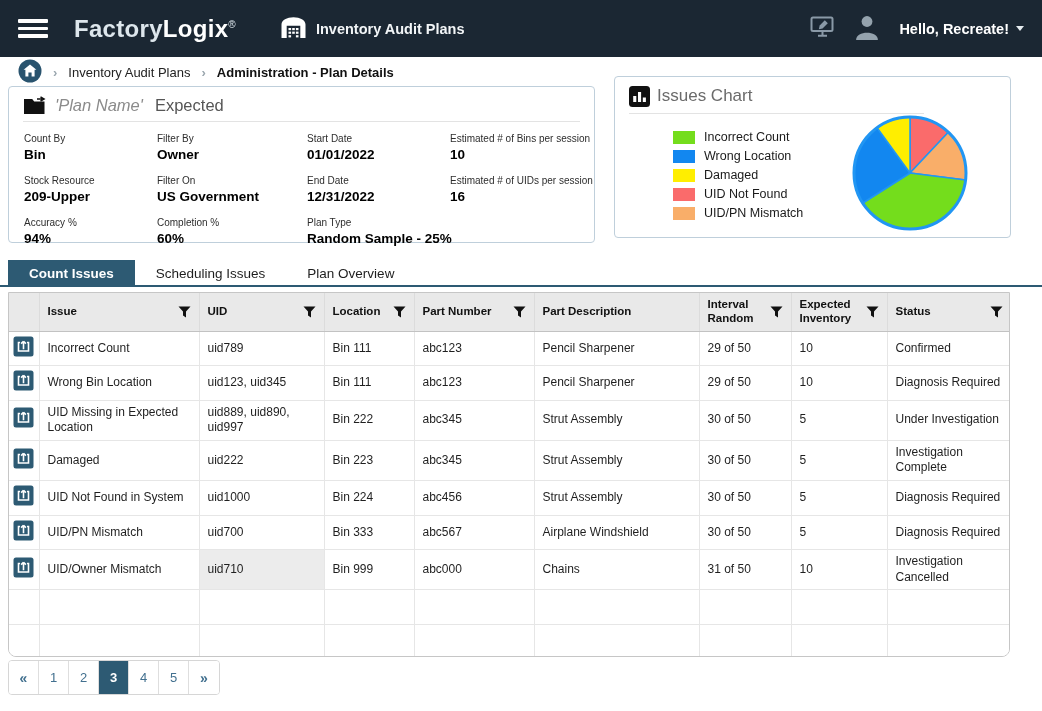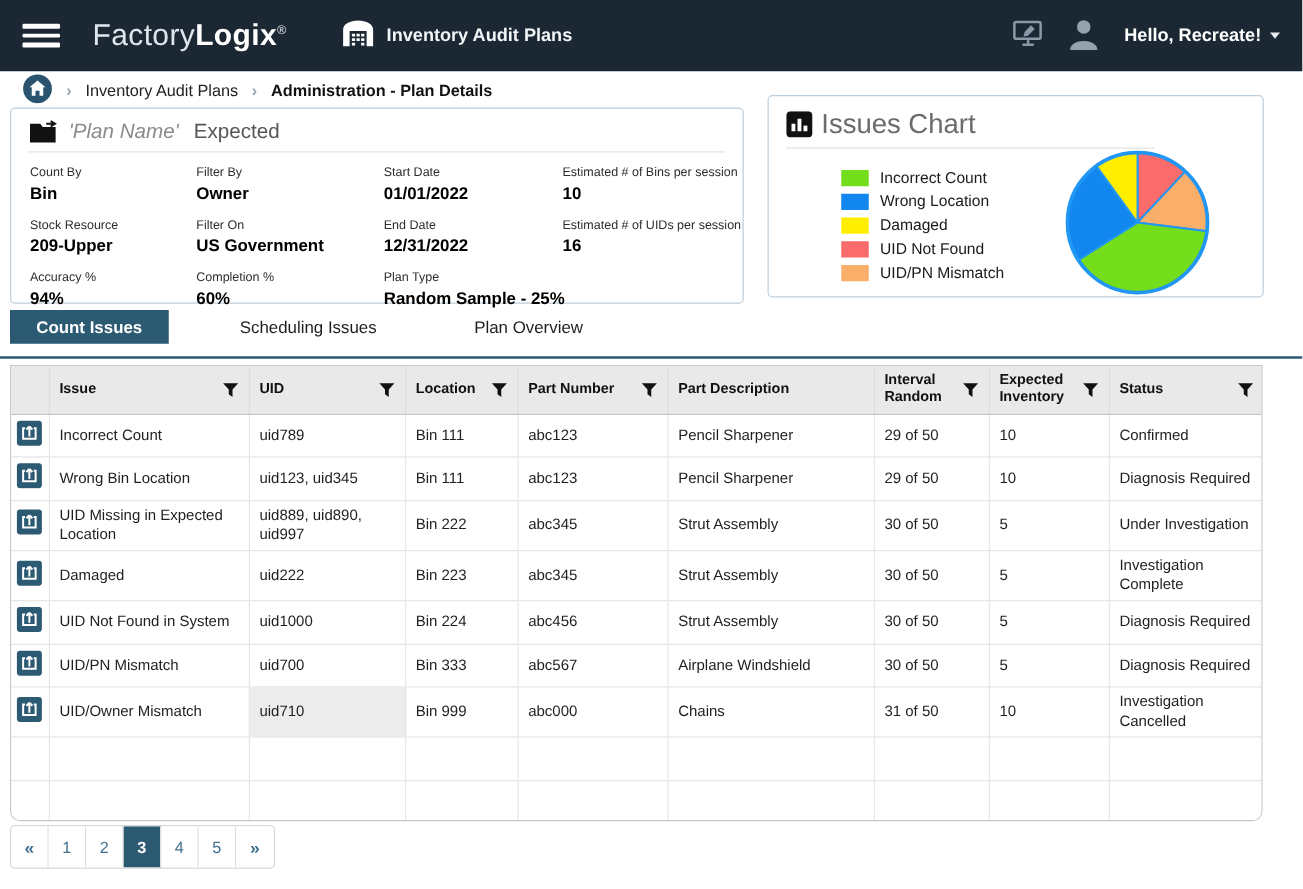--- a/index.html
+++ b/index.html
@@ -6,21 +6,21 @@
   html,body { background:#fff; }
   body { width:1042px; height:711px; font-family:"Liberation Sans", sans-serif; overflow:hidden; }
   #app { position:relative; width:1042px; height:711px; background:#fff; }
 
   
   .navbar { position:absolute; top:0; left:0; width:1042px; height:57px; background:#1b2733;
             display:flex; align-items:center; padding:0 18px; color:#fff; }
   .hamburger { width:30px; display:flex; flex-direction:column; gap:4px; cursor:pointer; }
   .hamburger span { display:block; height:3.5px; background:#fff; border-radius:1px; }
   .brand { margin-left:26px; font-size:24px; letter-spacing:.3px; white-space:nowrap; }
-  .brand .light { font-weight:400; color:#dde6ec; }
+  .brand .light { font-weight:700; color:#dde6ec; }
   .brand .bold  { font-weight:700; color:#ffffff; }
   .brand .reg   { font-size:10px; vertical-align:super; color:#dde6ec; }
   .app-title { margin-left:44px; display:flex; align-items:center; gap:9px; }
   .app-title .label { font-size:14.5px; font-weight:600; color:#f2f5f7; }
   .nav-right { margin-left:auto; display:flex; align-items:center; gap:18px; }
   .greeting { display:flex; align-items:center; gap:7px; font-size:14.5px; font-weight:600; color:#fff; cursor:pointer; }
   .caret-down { width:0; height:0; border-left:4.5px solid transparent; border-right:4.5px solid transparent; border-top:5px solid #e6ecf0; }
 
   
   .breadcrumb { position:absolute; top:57px; left:0; height:30px; display:flex; align-items:center;
@@ -30,37 +30,37 @@
   .crumb-current { font-weight:700; color:#111; }
 
   
   .panel { border:1px solid #bfcfdb; border-radius:4px; background:#fff; }
   .panel-left  { position:absolute; top:86px; left:8px;   width:587px; height:157px; }
   .panel-right { position:absolute; top:76px; left:614px; width:397px; height:162px; }
   .panel-title { display:flex; align-items:baseline; gap:7px; padding:9px 14px 4px; }
   .panel-title .icon-wrap { align-self:center; display:flex; }
   .t-italic { font-size:16.5px; font-style:italic; color:#8b8b8b; }
   .t-rest   { font-size:16.5px; color:#565656; margin-left:5px; }
-  .t-chart  { font-size:22px; color:#6b6b6b;text-align:right; }
+  .t-chart  { font-size:17px; color:#6b6b6b;text-align:right; }
   .title-rule { height:1px; background:#e3e3e3; margin:2px 14px 0; }
   .panel-right .title-rule { margin-right:86px; }
 
   .fields { padding:11px 10px 0 15px; display:grid; grid-template-columns:133px 150px 143px 1fr; row-gap:13px; }
   .field-label { font-size:10px; color:#2d2d2d; margin-bottom:3px; white-space:nowrap; }
   .field-value { font-size:13.5px; font-weight:700; color:#000; white-space:nowrap; }
 
   .chart-body { display:flex; align-items:center; height:118px; margin-top:2px; }
   .legend { margin-left:58px; display:flex; flex-direction:column; gap:2.5px; }
   .legend-item { display:flex; align-items:center; height:16.5px; }
   .swatch { width:22px; height:13px; margin-right:9px; flex:none; }
   .legend-label { font-size:12.5px; color:#1a1a1a; white-space:nowrap; }
   .pie-wrap { margin-left:auto; margin-right:40px; }
 
   
-  .tabs { position:absolute; top:248px; left:8px; display:flex; height:27px;gap:36px; }
+  .tabs { position:absolute; top:260px; left:8px; display:flex; height:27px; }
   .tab { display:flex; align-items:center; padding:0 21px; font-size:13.5px; color:#1e1e1e; cursor:pointer; }
   .tab.active { background:#2d5a73; color:#fff; font-weight:700; }
   .tabline { position:absolute; top:285px; left:0; width:1042px; height:2px; background:#2d5a73; }
 
   
   .tablewrap { position:absolute; top:292px; left:8px; width:1002px; border:1px solid #c6c6c6;
                border-radius:0 0 8px 8px; overflow:hidden; background:#fff; }
   table { width:100%; border-collapse:collapse; table-layout:fixed; }
   thead th { background:#e9e9e9; height:38px; font-size:11.5px; font-weight:700; color:#111;
              border-bottom:1px solid #c2c2c2; border-right:1px solid #dcdcdc; padding:0 8px; text-align:left; }

